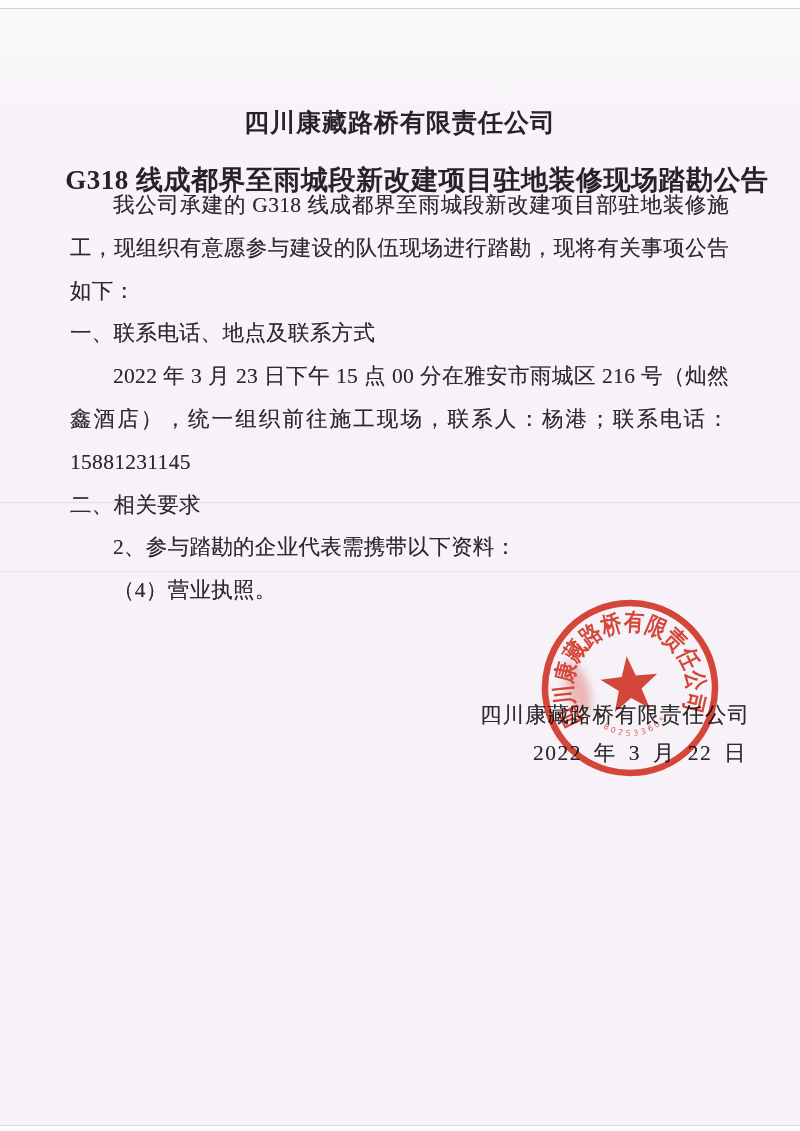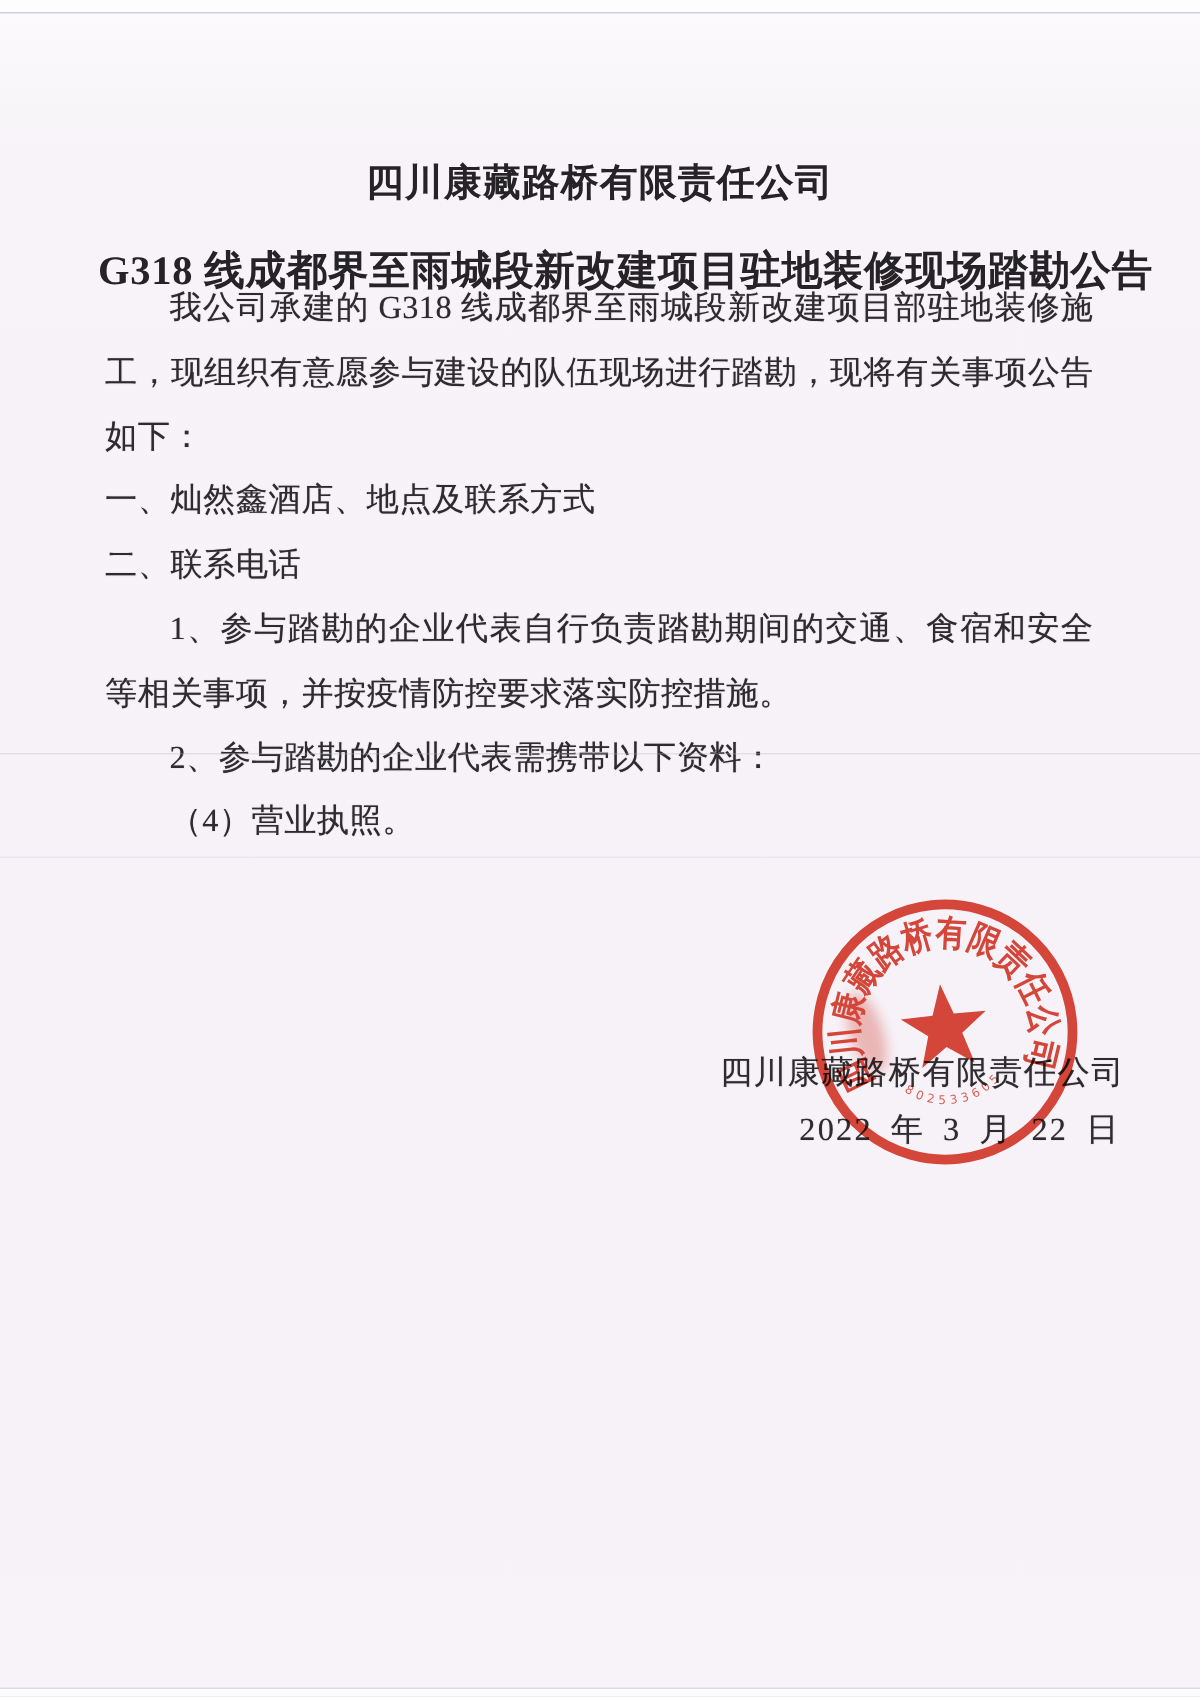--- a/index.html
+++ b/index.html
@@ -77,23 +77,23 @@
 
 <div class="page">
 
   <div class="edge-top"></div>
 
   <h1 class="doc-title">四川康藏路桥有限责任公司</h1>
   <h2 class="doc-subtitle">G318 线成都界至雨城段新改建项目驻地装修现场踏勘公告</h2>
 
   <div class="doc-body">
     <p class="indent">我公司承建的 G318 线成都界至雨城段新改建项目部驻地装修施工，现组织有意愿参与建设的队伍现场进行踏勘，现将有关事项公告如下：</p>
-    <p>一、灿然鑫酒店、地点及联系方式</p>
-    <p>二、联系电话</p>
-    <p class="indent">1、参与踏勘的企业代表自行负责踏勘期间的交通、食宿和安全等相关事项，并按疫情防控要求落实防控措施。</p>
+    <p>一、联系电话、地点及联系方式</p>
+    <p class="indent">2022 年 3 月 23 日下午 15 点 00 分在雅安市雨城区 216 号（灿然鑫酒店），统一组织前往施工现场，联系人：杨港；联系电话：15881231145</p>
+    <p>二、相关要求</p>
     <p class="indent">2、参与踏勘的企业代表需携带以下资料：</p>
     <p class="indent">（4）营业执照。</p>
   </div>
 
   <p class="sig-company">四川康藏路桥有限责任公司</p>
   <p class="sig-date">2022 年 3 月 22 日</p>
 
   <div class="crease" style="top:502px;"></div>
   <div class="crease" style="top:571px;opacity:0.6;"></div>
 

